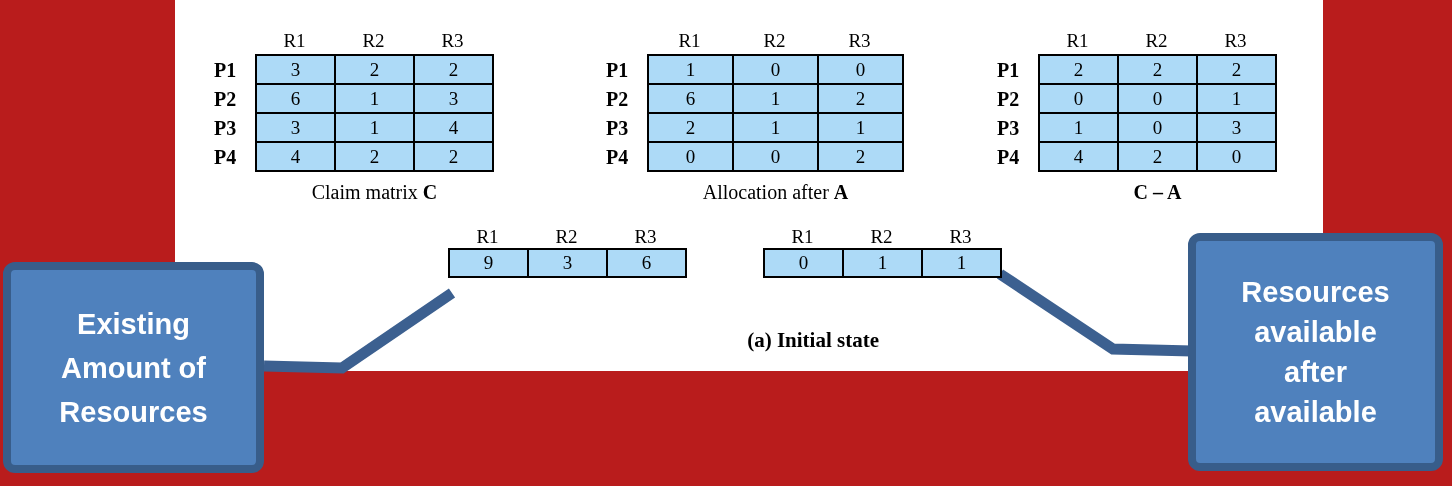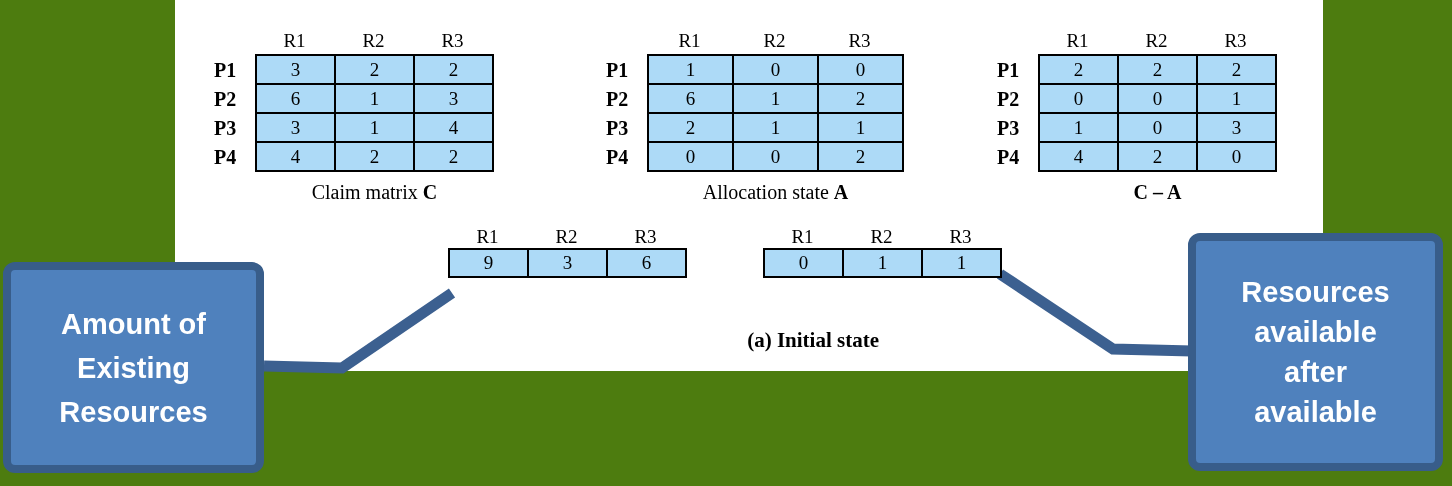--- a/index.html
+++ b/index.html
@@ -1,17 +1,17 @@
 <!DOCTYPE html>
 <html><head>
 <meta charset="utf-8">
 <style>
   html,body { margin:0; padding:0; background:#000; }
   .canvas {
-    position:relative; width:1452px; height:486px; background:#4d7c0f;
+    position:relative; width:1452px; height:486px; background:#b91c1c;
     font-family:"Liberation Serif", serif; overflow:hidden;
   }
   .panel {
     position:absolute; left:175px; top:0; width:1148px; height:371px;
     background:#ffffff; z-index:1;
   }
   .connectors { position:absolute; left:0; top:0; z-index:2; pointer-events:none; }
 
   
   .matrix { position:absolute; z-index:2; }
@@ -123,21 +123,21 @@
         <div class="cell">1</div>
         <div class="cell">2</div>
         <div class="cell">2</div>
         <div class="cell">1</div>
         <div class="cell">1</div>
         <div class="cell">0</div>
         <div class="cell">0</div>
         <div class="cell">2</div>
       </div>
     </div>
-    <div class="mx-caption"><span>Allocation state </span><b>A</b></div>
+    <div class="mx-caption"><span>Allocation after </span><b>A</b></div>
   </div>
 
   <div class="matrix" style="left:994px; top:30px;">
     <div class="mx-headers">
       <span>R1</span>
       <span>R2</span>
       <span>R3</span>
     </div>
     <div class="mx-body">
       <div class="mx-labels">
@@ -186,22 +186,22 @@
     <div class="vec-grid">
       <div class="cell">0</div>
       <div class="cell">1</div>
       <div class="cell">1</div>
     </div>
   </div>
 
   <div class="fig-caption">(a) Initial state</div>
 
   <div class="callout callout-left">
+    <div>Existing</div>
     <div>Amount of</div>
-    <div>Existing</div>
     <div>Resources</div>
   </div>
 
   <div class="callout callout-right">
     <div>Resources</div>
     <div>available</div>
     <div>after</div>
     <div>available</div>
   </div>
 

